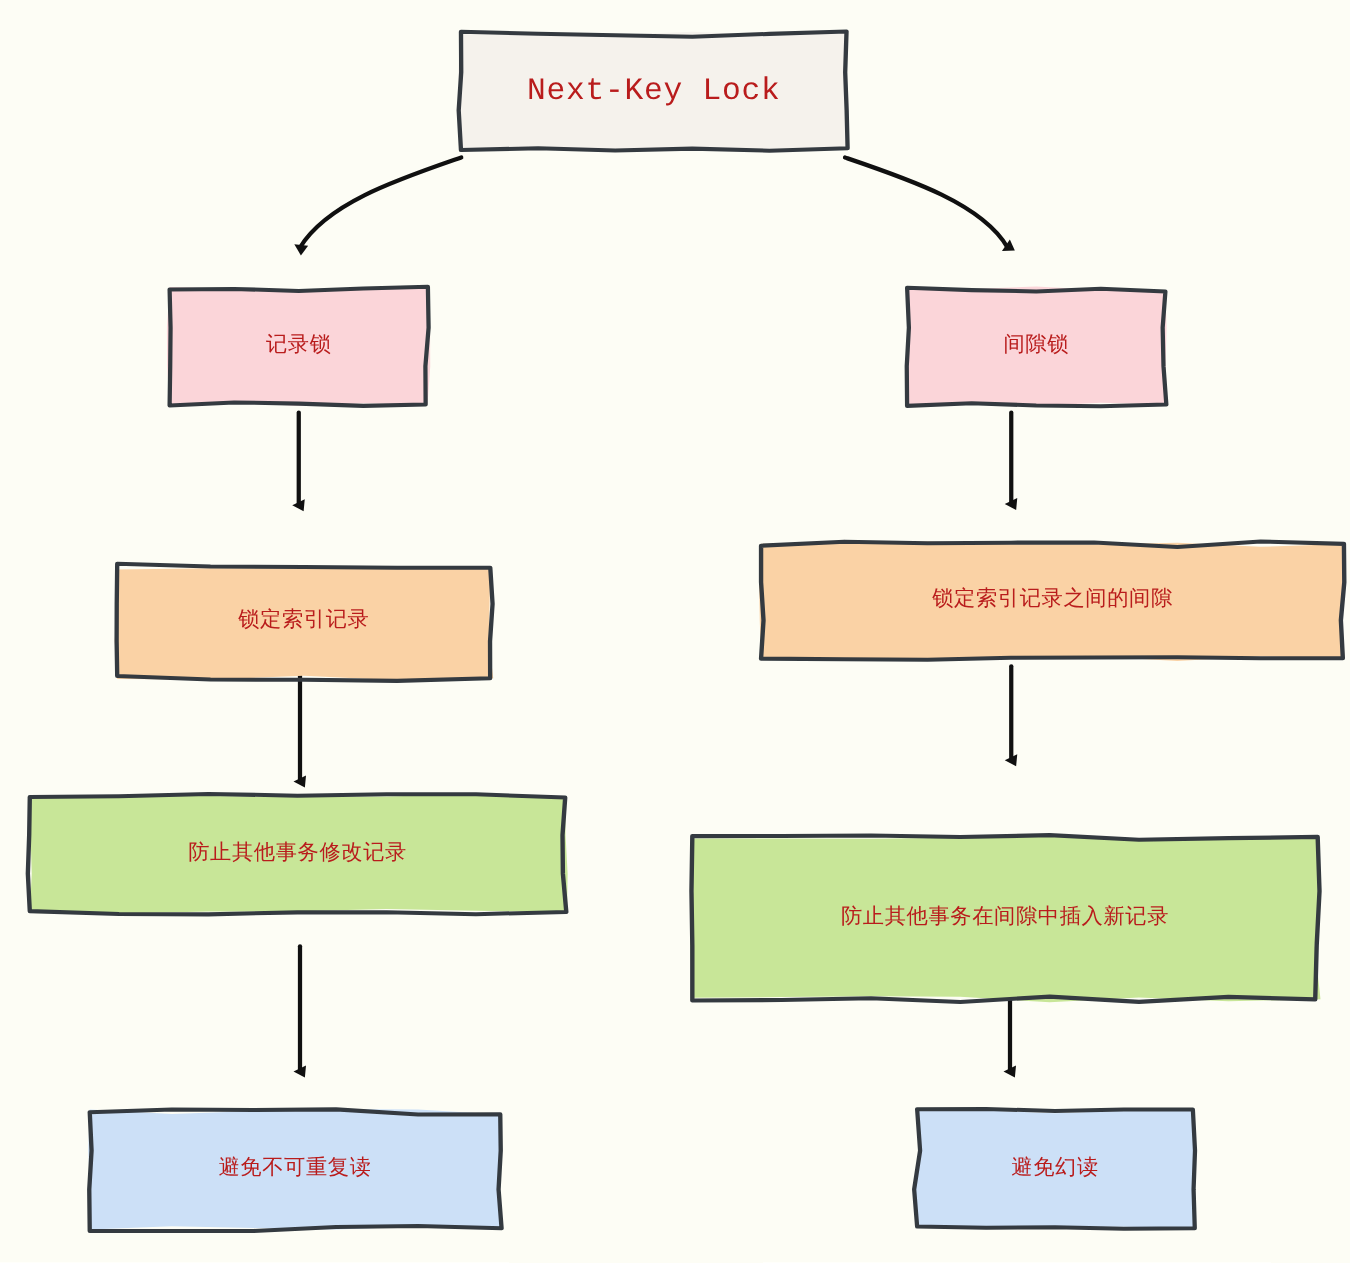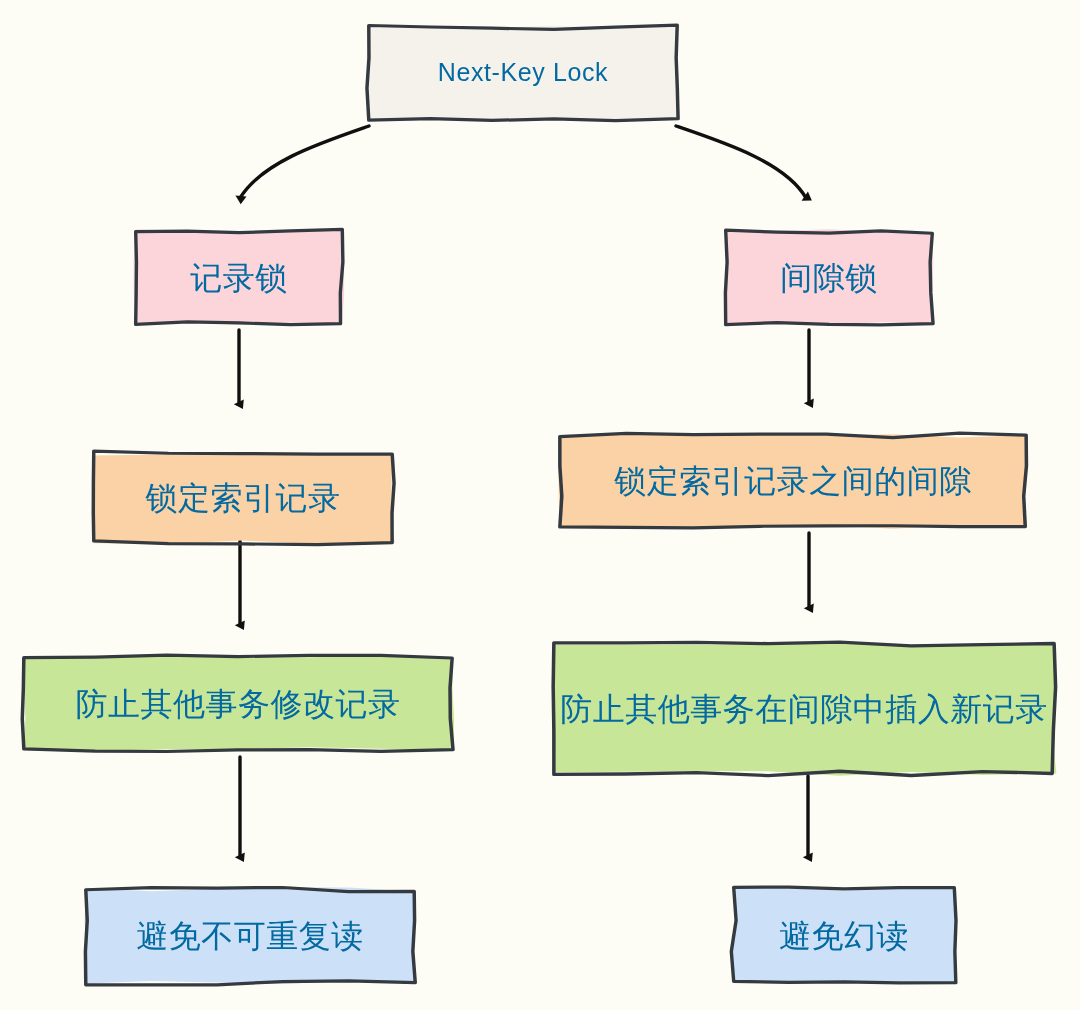--- a/index.html
+++ b/index.html
@@ -38,29 +38,30 @@
   .node .label {
     position: absolute;
     left: 0;
     top: 0;
     width: 100%;
     height: 100%;
     display: flex;
     align-items: center;
     justify-content: center;
     text-align: center;
-    color: #0369a1;
+    color: #b91c1c;
     line-height: 1.25;
     padding: 0 10px;
     box-sizing: border-box;
     white-space: pre;
+    font-family: Liberation Mono, monospace;
   }
   .label-cjk {
     font-family: "DejaVu Sans", "Liberation Sans", sans-serif;
-    font-size: 32px;
+    font-size: 17px;
     font-weight: 400;
     letter-spacing: 0.5px;
   }
   .label-latin {
     font-family: "Liberation Sans", sans-serif;
     font-size: 25px;
     font-weight: 400;
     letter-spacing: 0.6px;
   }
 </style>
@@ -131,42 +132,42 @@
         </svg>
         <div class="label label-cjk">间隙锁</div>
       </div>
       <div class="node" style="left: 88px; top: 448px; width: 310px; height: 100px;">
         <svg class="frame" viewBox="-6 -6 322 112" preserveAspectRatio="none">
           <path d="M0.0,2.5 L77.5,1.3 L155.0,1.6 L232.5,1.0 L310.0,1.3 L309.4,33.3 L308.7,66.7 L312.5,100.0 L232.5,101.7 L155.0,97.7 L77.5,101.1 L0.0,100.7 L-2.1,66.7 L-0.4,33.3 Z" fill="#fad2a5" stroke="none"></path>
           <path d="M0.0,-2.6 L77.5,-0.1 L155.0,0.2 L232.5,0.9 L310.0,0.9 L311.9,33.3 L309.8,66.7 L309.9,100.0 L232.5,102.3 L155.0,101.4 L77.5,101.1 L0.0,98.0 L-0.5,66.7 L-0.4,33.3 Z" fill="none" stroke="#343a40" stroke-width="3.6" stroke-linejoin="round" stroke-linecap="round"></path>
         </svg>
         <div class="label label-cjk">锁定索引记录</div>
       </div>
-      <div class="node" style="left: 554px; top: 430px; width: 478px; height: 102px;">
+      <div class="node" style="left: 603px; top: 430px; width: 478px; height: 102px;">
         <svg class="frame" viewBox="-6 -6 490 114" preserveAspectRatio="none">
           <path d="M0.0,-0.3 L68.3,-1.1 L136.6,-2.4 L204.9,0.0 L273.1,0.2 L341.4,-1.3 L409.7,2.3 L478.0,-0.2 L479.3,34.0 L476.6,68.0 L478.5,102.0 L409.7,100.2 L341.4,104.4 L273.1,100.2 L204.9,100.5 L136.6,103.3 L68.3,104.5 L0.0,102.2 L-1.1,68.0 L-1.6,34.0 Z" fill="#fad2a5" stroke="none"></path>
           <path d="M0.0,1.3 L68.3,-2.3 L136.6,-0.8 L204.9,-1.4 L273.1,-1.5 L341.4,2.5 L409.7,-2.4 L478.0,-0.3 L478.3,34.0 L475.5,68.0 L477.1,102.0 L409.7,102.0 L341.4,101.0 L273.1,101.2 L204.9,101.6 L136.6,103.4 L68.3,102.8 L0.0,102.3 L2.0,68.0 L0.0,34.0 Z" fill="none" stroke="#343a40" stroke-width="3.6" stroke-linejoin="round" stroke-linecap="round"></path>
         </svg>
         <div class="label label-cjk">锁定索引记录之间的间隙</div>
       </div>
-      <div class="node" style="left: 18px; top: 652px; width: 440px; height: 103px;">
+      <div class="node" style="left: 18px; top: 632px; width: 440px; height: 103px;">
         <svg class="frame" viewBox="-6 -6 452 115" preserveAspectRatio="none">
           <path d="M0.0,0.7 L73.3,-1.4 L146.7,-0.7 L220.0,0.1 L293.3,-0.1 L366.7,-2.5 L440.0,1.5 L440.3,34.3 L442.0,68.7 L441.5,103.0 L366.7,101.9 L293.3,100.4 L220.0,102.4 L146.7,102.5 L73.3,104.3 L0.0,103.8 L1.6,68.7 L0.6,34.3 Z" fill="#c8e698" stroke="none"></path>
           <path d="M0.0,0.2 L73.3,-0.4 L146.7,-2.5 L220.0,-0.9 L293.3,-2.3 L366.7,-2.2 L440.0,0.7 L437.8,34.3 L438.1,68.7 L440.9,103.0 L366.7,104.9 L293.3,103.1 L220.0,103.3 L146.7,105.1 L73.3,104.7 L0.0,102.2 L-1.6,68.7 L-0.5,34.3 Z" fill="none" stroke="#343a40" stroke-width="3.6" stroke-linejoin="round" stroke-linecap="round"></path>
         </svg>
         <div class="label label-cjk">防止其他事务修改记录</div>
       </div>
-      <div class="node" style="left: 548px; top: 638px; width: 512px; height: 141px;">
+      <div class="node" style="left: 548px; top: 664px; width: 512px; height: 141px;">
         <svg class="frame" viewBox="-6 -6 524 153" preserveAspectRatio="none">
           <path d="M0.0,1.3 L73.1,1.4 L146.3,1.6 L219.4,0.7 L292.6,-2.1 L365.7,2.5 L438.9,1.8 L512.0,-1.5 L513.4,47.0 L509.6,94.0 L514.3,141.0 L438.9,142.7 L365.7,139.3 L292.6,143.5 L219.4,138.7 L146.3,138.4 L73.1,139.0 L0.0,139.7 L-1.8,94.0 L0.7,47.0 Z" fill="#c8e698" stroke="none"></path>
           <path d="M0.0,-0.7 L73.1,-0.8 L146.3,-1.2 L219.4,0.1 L292.6,-1.5 L365.7,2.5 L438.9,1.1 L512.0,-0.0 L513.5,47.0 L511.2,94.0 L510.0,141.0 L438.9,138.9 L365.7,143.2 L292.6,138.6 L219.4,143.3 L146.3,140.1 L73.1,141.6 L0.0,142.0 L-0.0,94.0 L-0.7,47.0 Z" fill="none" stroke="#343a40" stroke-width="3.6" stroke-linejoin="round" stroke-linecap="round"></path>
         </svg>
         <div class="label label-cjk">防止其他事务在间隙中插入新记录</div>
       </div>
-      <div class="node" style="left: 80px; top: 884px; width: 340px; height: 104px;">
+      <div class="node" style="left: 66px; top: 884px; width: 340px; height: 104px;">
         <svg class="frame" viewBox="-6 -6 352 116" preserveAspectRatio="none">
           <path d="M0.0,-1.9 L68.0,2.1 L136.0,-0.7 L204.0,-2.4 L272.0,-2.0 L340.0,2.4 L341.1,34.7 L338.1,69.3 L342.3,104.0 L272.0,102.5 L204.0,105.2 L136.0,103.8 L68.0,102.2 L0.0,105.1 L0.3,69.3 L-1.3,34.7 Z" fill="#cce0f7" stroke="none"></path>
           <path d="M0.0,0.4 L68.0,-1.9 L136.0,-1.5 L204.0,-2.1 L272.0,2.5 L340.0,2.2 L340.4,34.7 L338.6,69.3 L341.1,104.0 L272.0,102.0 L204.0,102.8 L136.0,106.4 L68.0,106.5 L0.0,106.4 L-0.4,69.3 L1.5,34.7 Z" fill="none" stroke="#343a40" stroke-width="3.6" stroke-linejoin="round" stroke-linecap="round"></path>
         </svg>
         <div class="label label-cjk">避免不可重复读</div>
       </div>
       <div class="node" style="left: 728px; top: 884px; width: 232px; height: 104px;">
         <svg class="frame" viewBox="-6 -6 244 116" preserveAspectRatio="none">
           <path d="M0.0,-1.0 L58.0,-1.0 L116.0,1.3 L174.0,-0.8 L232.0,-1.4 L234.1,34.7 L231.7,69.3 L232.3,104.0 L174.0,102.7 L116.0,102.9 L58.0,102.9 L0.0,101.6 L-1.5,69.3 L2.2,34.7 Z" fill="#cce0f7" stroke="none"></path>
           <path d="M0.0,-2.3 L58.0,-2.5 L116.0,-0.6 L174.0,-1.9 L232.0,-2.0 L233.8,34.7 L232.6,69.3 L233.6,104.0 L174.0,104.4 L116.0,103.1 L58.0,103.6 L0.0,102.5 L-2.5,69.3 L2.5,34.7 Z" fill="none" stroke="#343a40" stroke-width="3.6" stroke-linejoin="round" stroke-linecap="round"></path>

